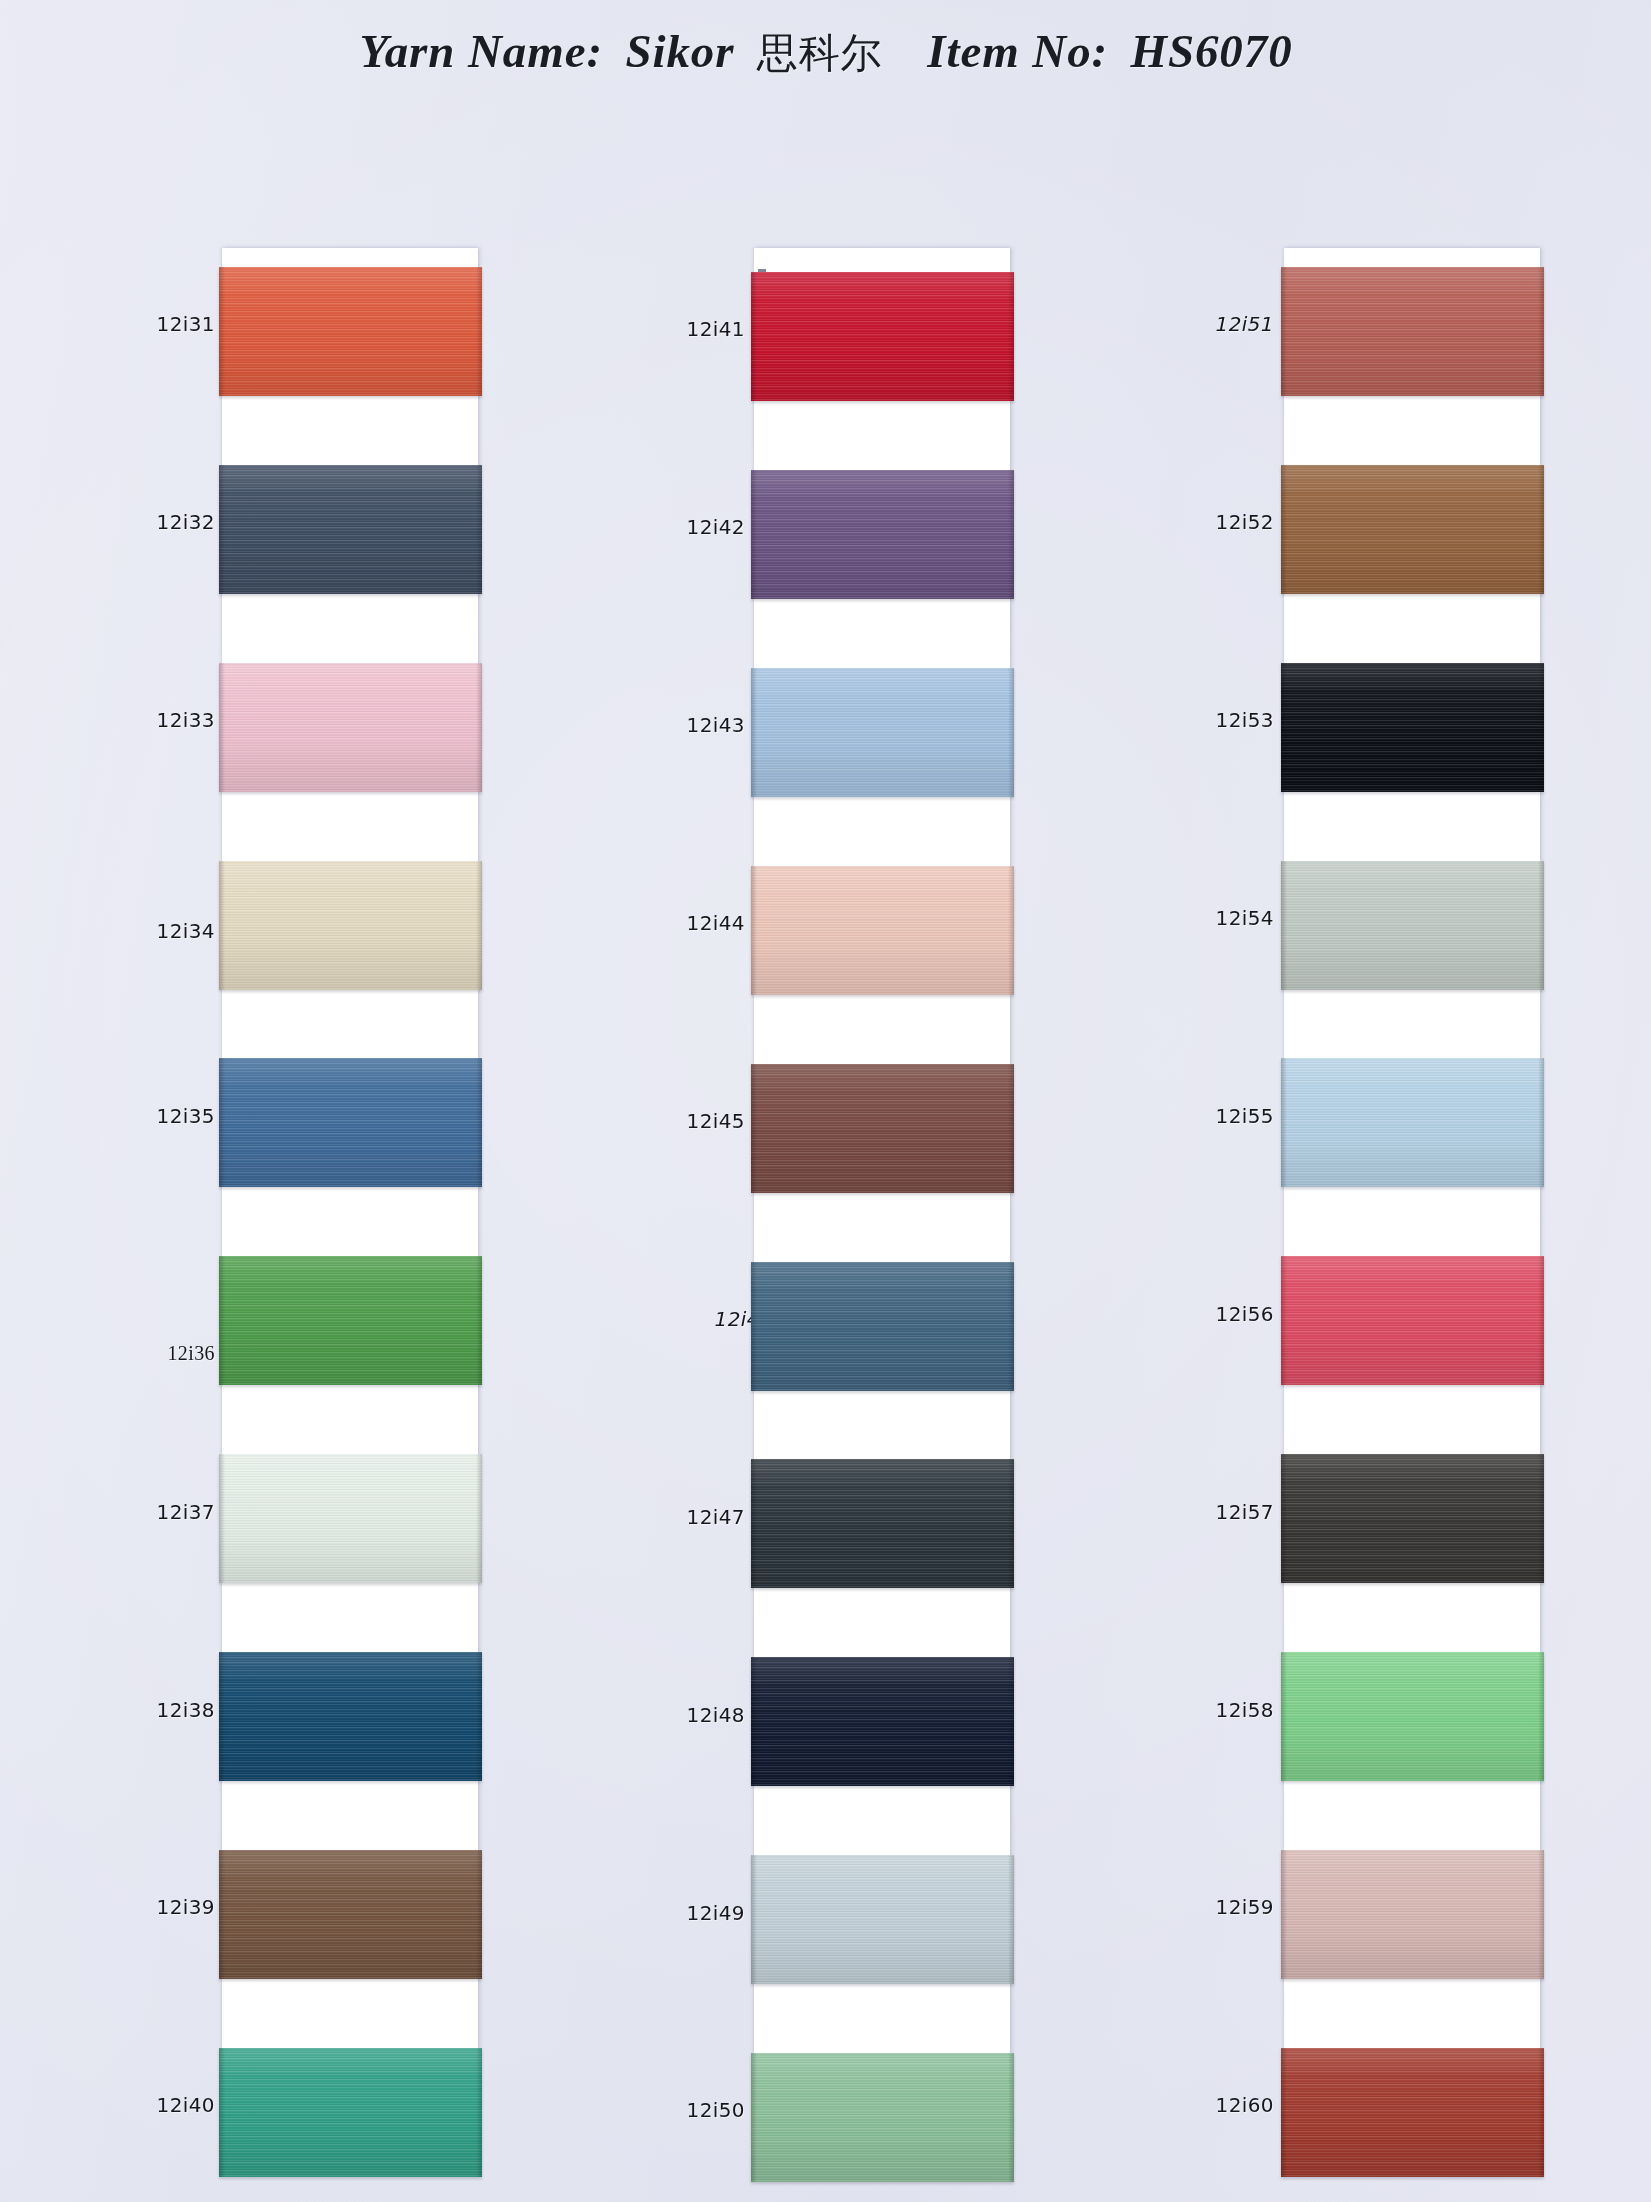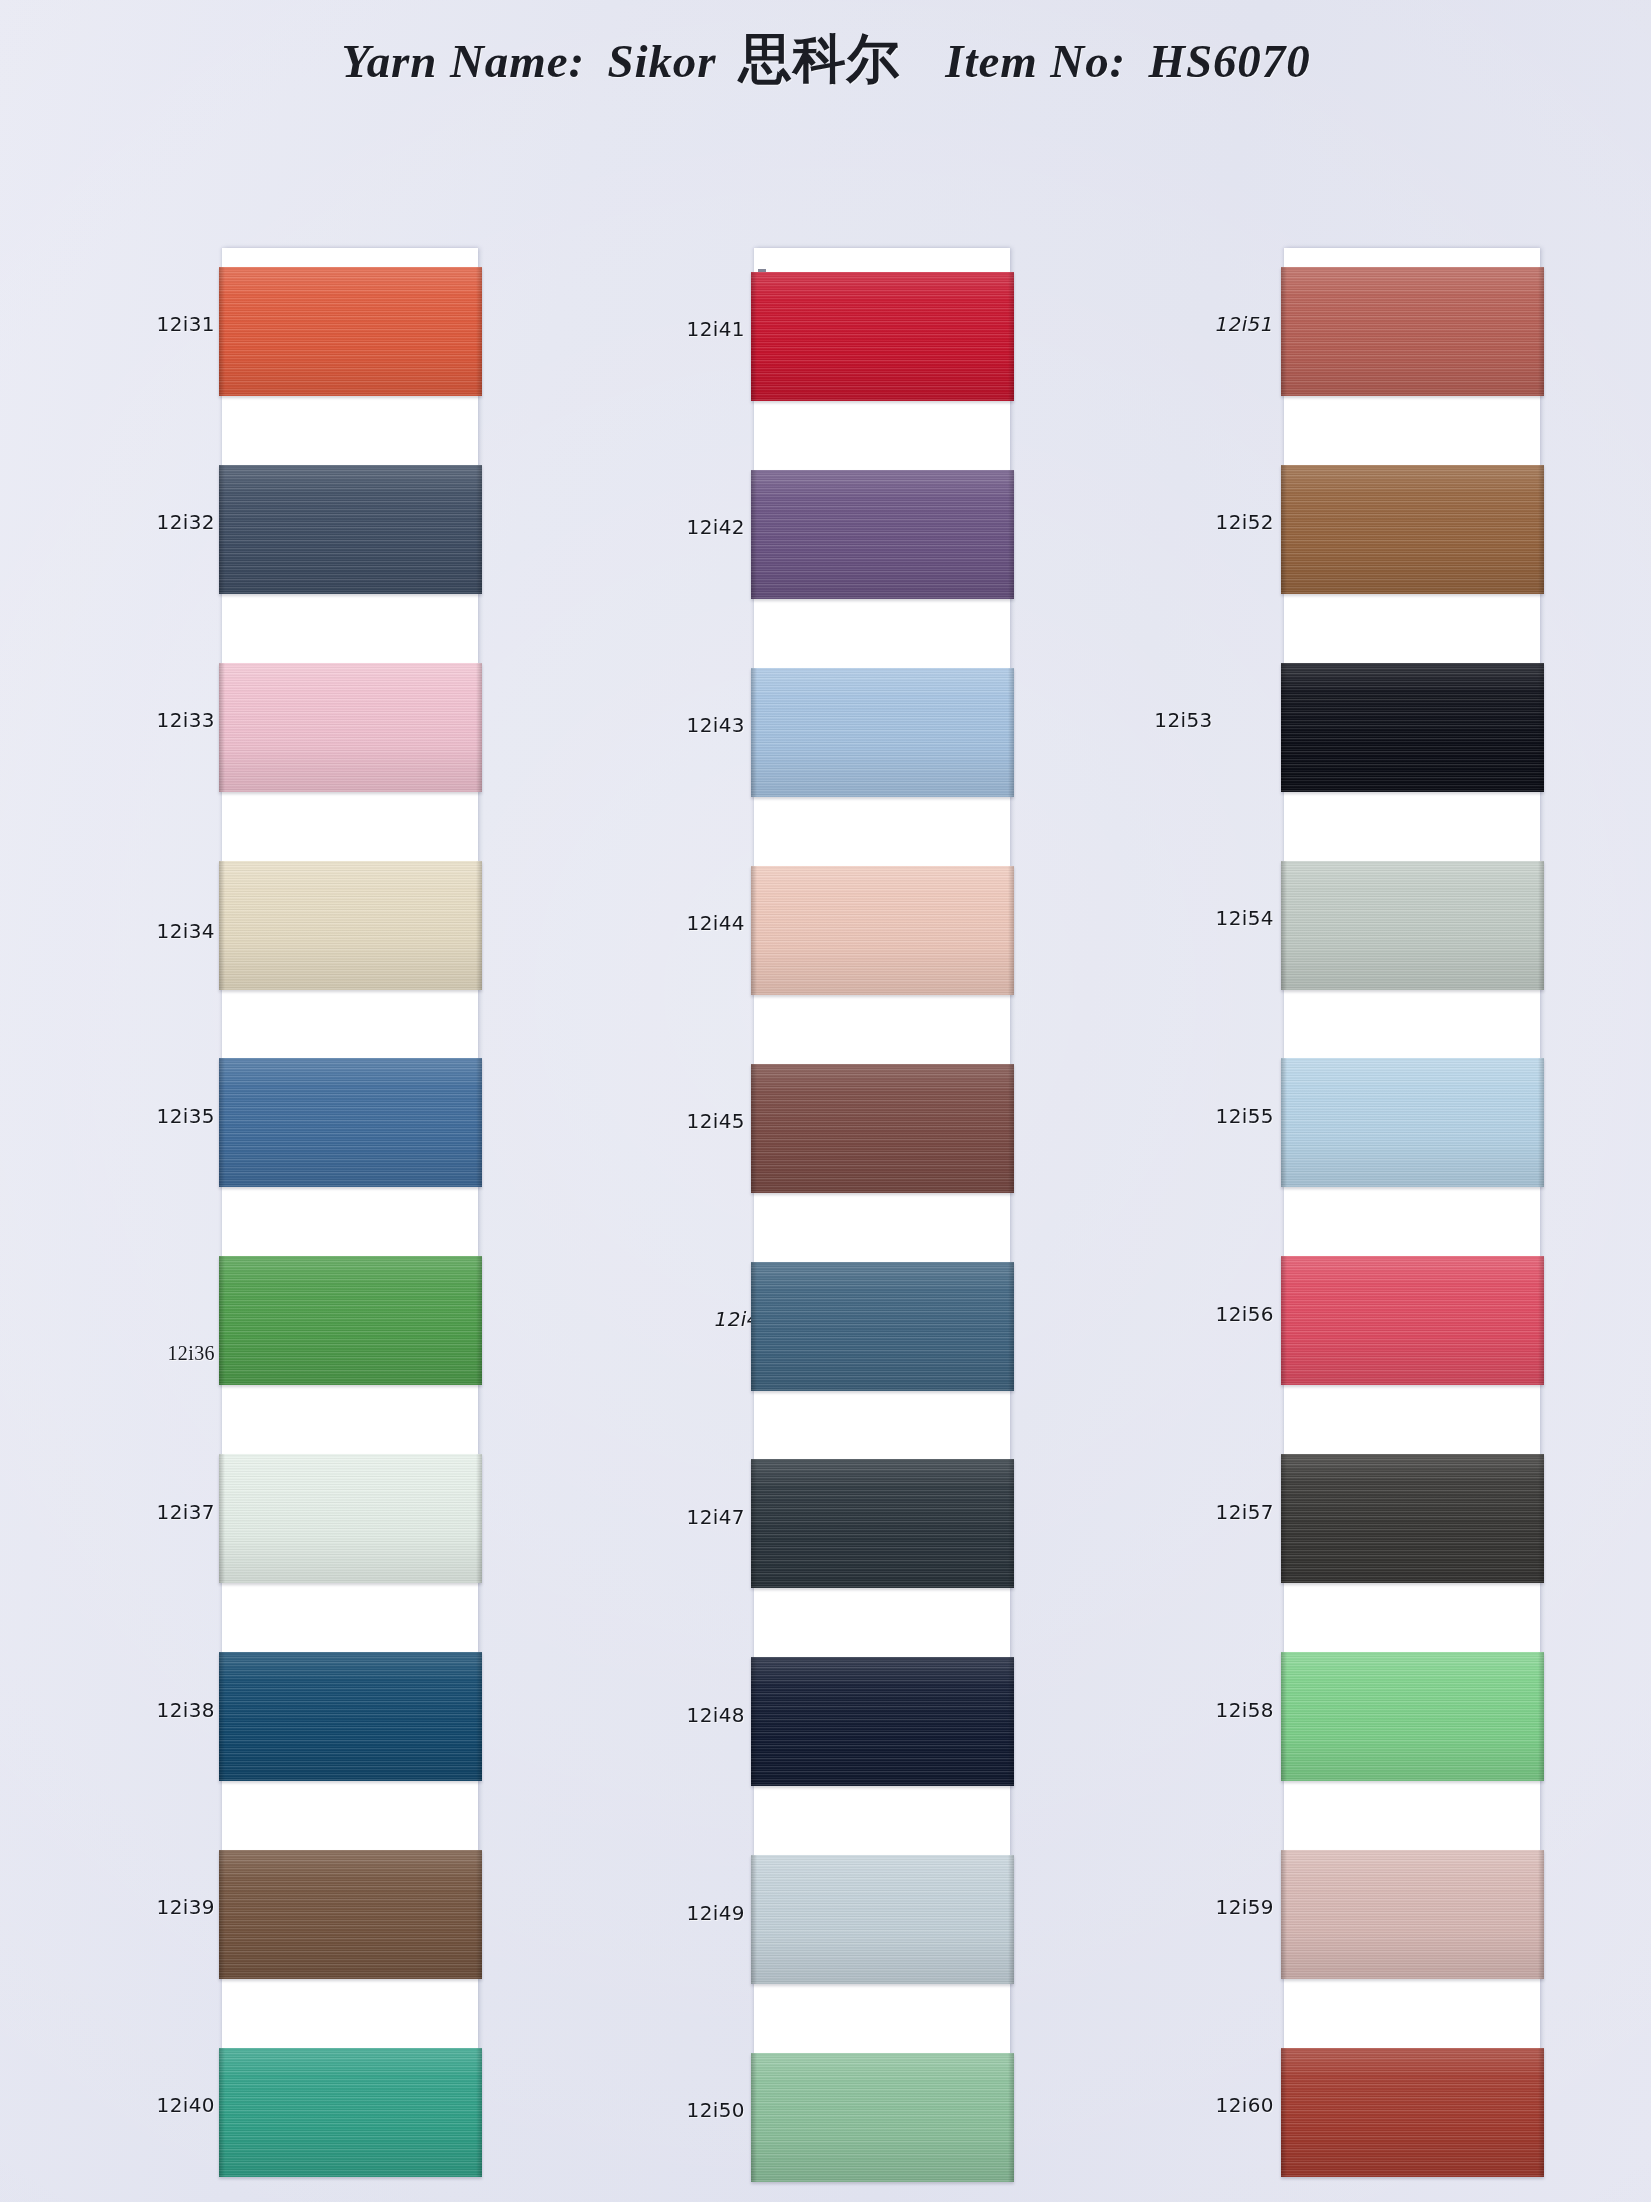--- a/index.html
+++ b/index.html
@@ -40,22 +40,22 @@
     font-size: 47px;
     letter-spacing: 0.9px;
     color: #1b1d24;
     white-space: nowrap;
     text-shadow: 0.9px 0.9px 0 rgba(255,255,255,0.55);
   }
   #title-line .sep { display:inline-block; width: 22.4px; }
   #title-cn {
     font-family: "DejaVu Sans", sans-serif;
     font-style: normal;
-    font-weight: bold;
-    font-size: 53px;
+    font-weight: normal;
+    font-size: 41px;
   }
   #subtitle-line {
     margin-top: 6.9px;
     font-family: "Liberation Serif", "DejaVu Serif", serif;
     font-weight: normal;
     font-size: 28px;
     color: #20222a;
     white-space: nowrap;
     text-shadow: 0.9px 0.9px 0 rgba(255,255,255,0.5);
   }
@@ -339,21 +339,21 @@
               <div class="threads"></div>
               <div class="sheen"></div>
               <div class="edge-l"></div>
               <div class="edge-r"></div>
             </div>
           </div>
         </div>
       </div>
       <div class="swatch-label" style="left: 1093px; top: 312px; font-style: italic;">12i51</div>
       <div class="swatch-label" style="left: 1093px; top: 510px;">12i52</div>
-      <div class="swatch-label" style="left: 1093px; top: 708px; text-align: center;">12i53</div>
+      <div class="swatch-label" style="left: 1093px; top: 708px;">12i53</div>
       <div class="swatch-label" style="left: 1093px; top: 906px;">12i54</div>
       <div class="swatch-label" style="left: 1093px; top: 1104px;">12i55</div>
       <div class="swatch-label" style="left: 1093px; top: 1302px;">12i56</div>
       <div class="swatch-label" style="left: 1093px; top: 1500px;">12i57</div>
       <div class="swatch-label" style="left: 1093px; top: 1698px;">12i58</div>
       <div class="swatch-label" style="left: 1093px; top: 1895px;">12i59</div>
       <div class="swatch-label" style="left: 1093px; top: 2093px;">12i60</div>
       <div class="column" style="left: 0px;">
         <div class="card-strip" style="left: 1284px;">
           <div class="punch"></div>

